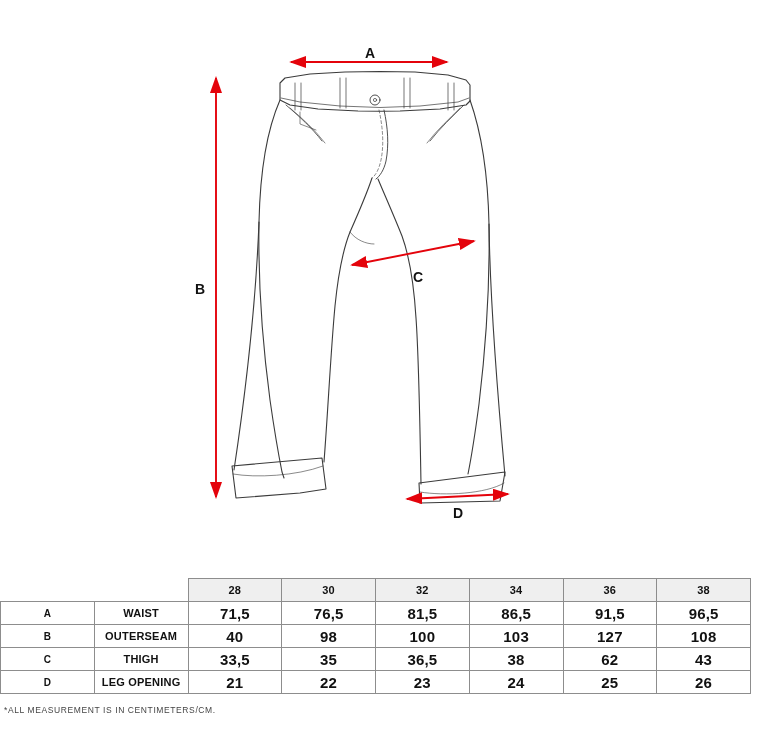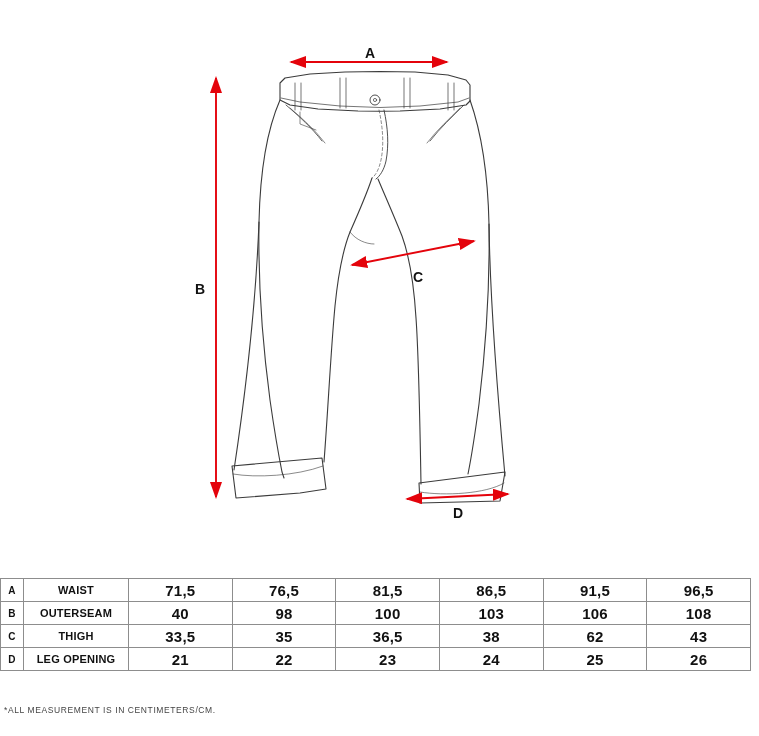--- a/index.html
+++ b/index.html
@@ -176,40 +176,50 @@
       <text class="meas-letter" text-anchor="middle" x="200" y="294">B</text>
       <text class="meas-letter" text-anchor="middle" x="418" y="282">C</text>
       <text class="meas-letter" text-anchor="middle" x="458" y="518">D</text>
     </g>
   </svg>
 </div>
 
 <div id="size-table-wrap">
   <table class="size-table">
     <tbody>
+      <tr>
+        <td class="blank-cell"></td>
+        <td class="blank-cell2"></td>
+        <th class="size-head">28</th>
+        <th class="size-head">30</th>
+        <th class="size-head">32</th>
+        <th class="size-head">34</th>
+        <th class="size-head">36</th>
+        <th class="size-head">38</th>
+      </tr>
 
       <tr>
         <td class="key-cell">A</td>
         <td class="label-cell">WAIST</td>
         <td class="val-cell">71,5</td>
         <td class="val-cell">76,5</td>
         <td class="val-cell">81,5</td>
         <td class="val-cell">86,5</td>
         <td class="val-cell">91,5</td>
         <td class="val-cell">96,5</td>
       </tr>
 
       <tr>
         <td class="key-cell">B</td>
         <td class="label-cell">OUTERSEAM</td>
         <td class="val-cell">40</td>
         <td class="val-cell">98</td>
         <td class="val-cell">100</td>
         <td class="val-cell">103</td>
-        <td class="val-cell">106</td>
+        <td class="val-cell">127</td>
         <td class="val-cell">108</td>
       </tr>
 
       <tr>
         <td class="key-cell">C</td>
         <td class="label-cell">THIGH</td>
         <td class="val-cell">33,5</td>
         <td class="val-cell">35</td>
         <td class="val-cell">36,5</td>
         <td class="val-cell">38</td>

